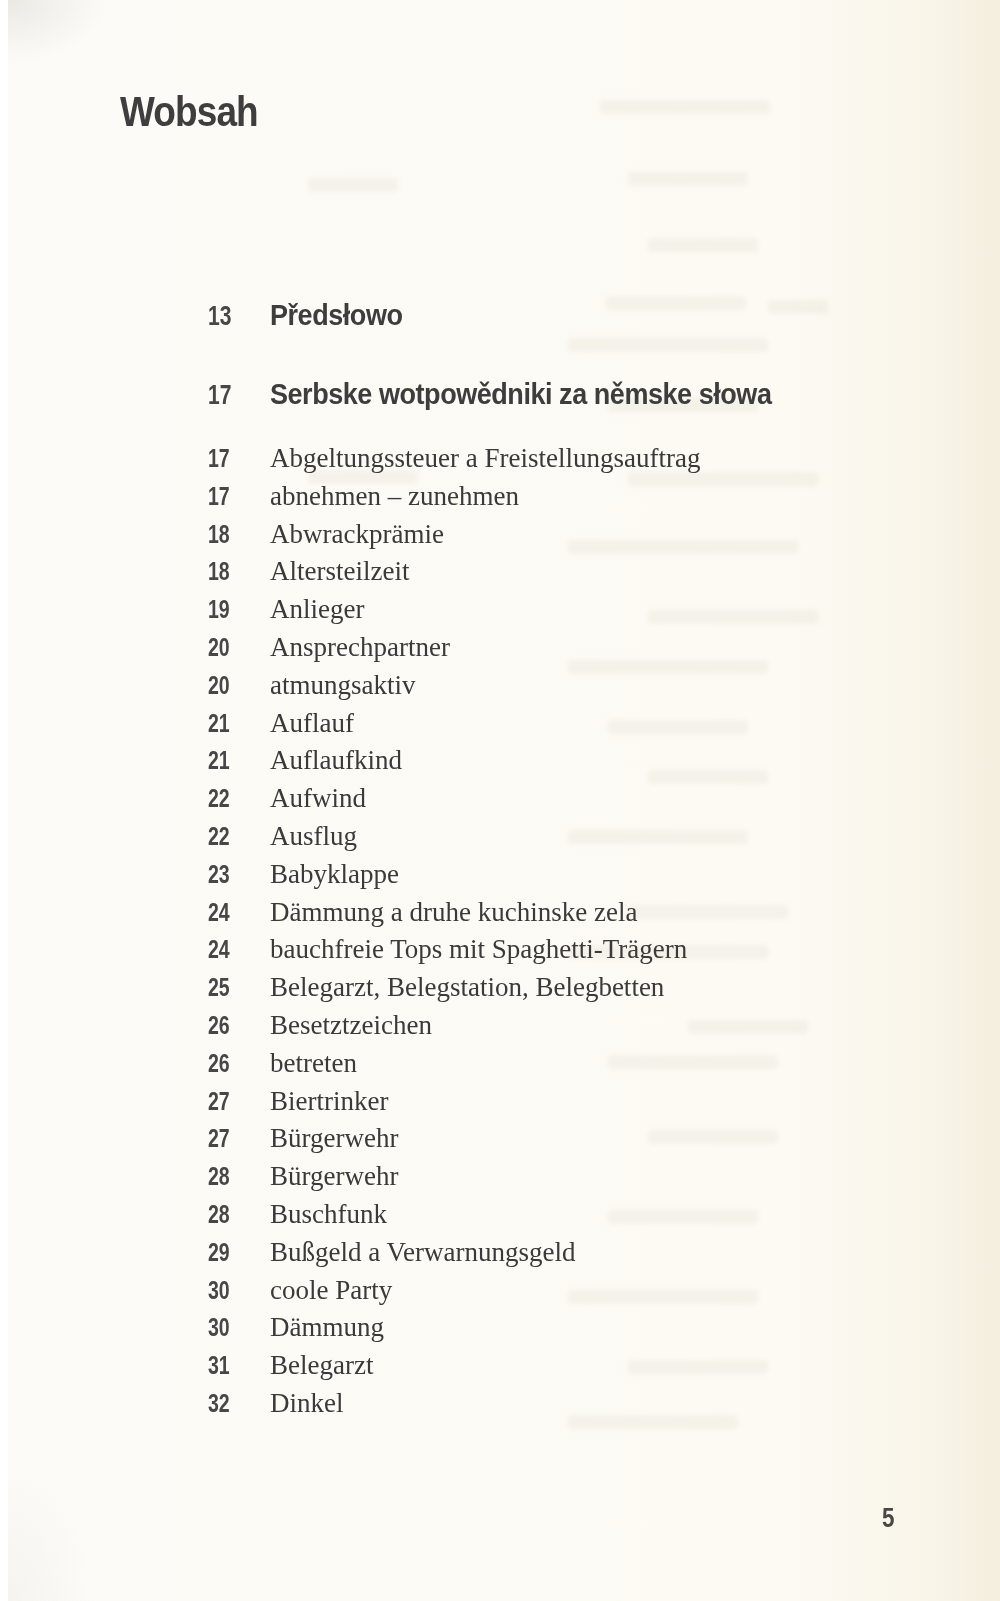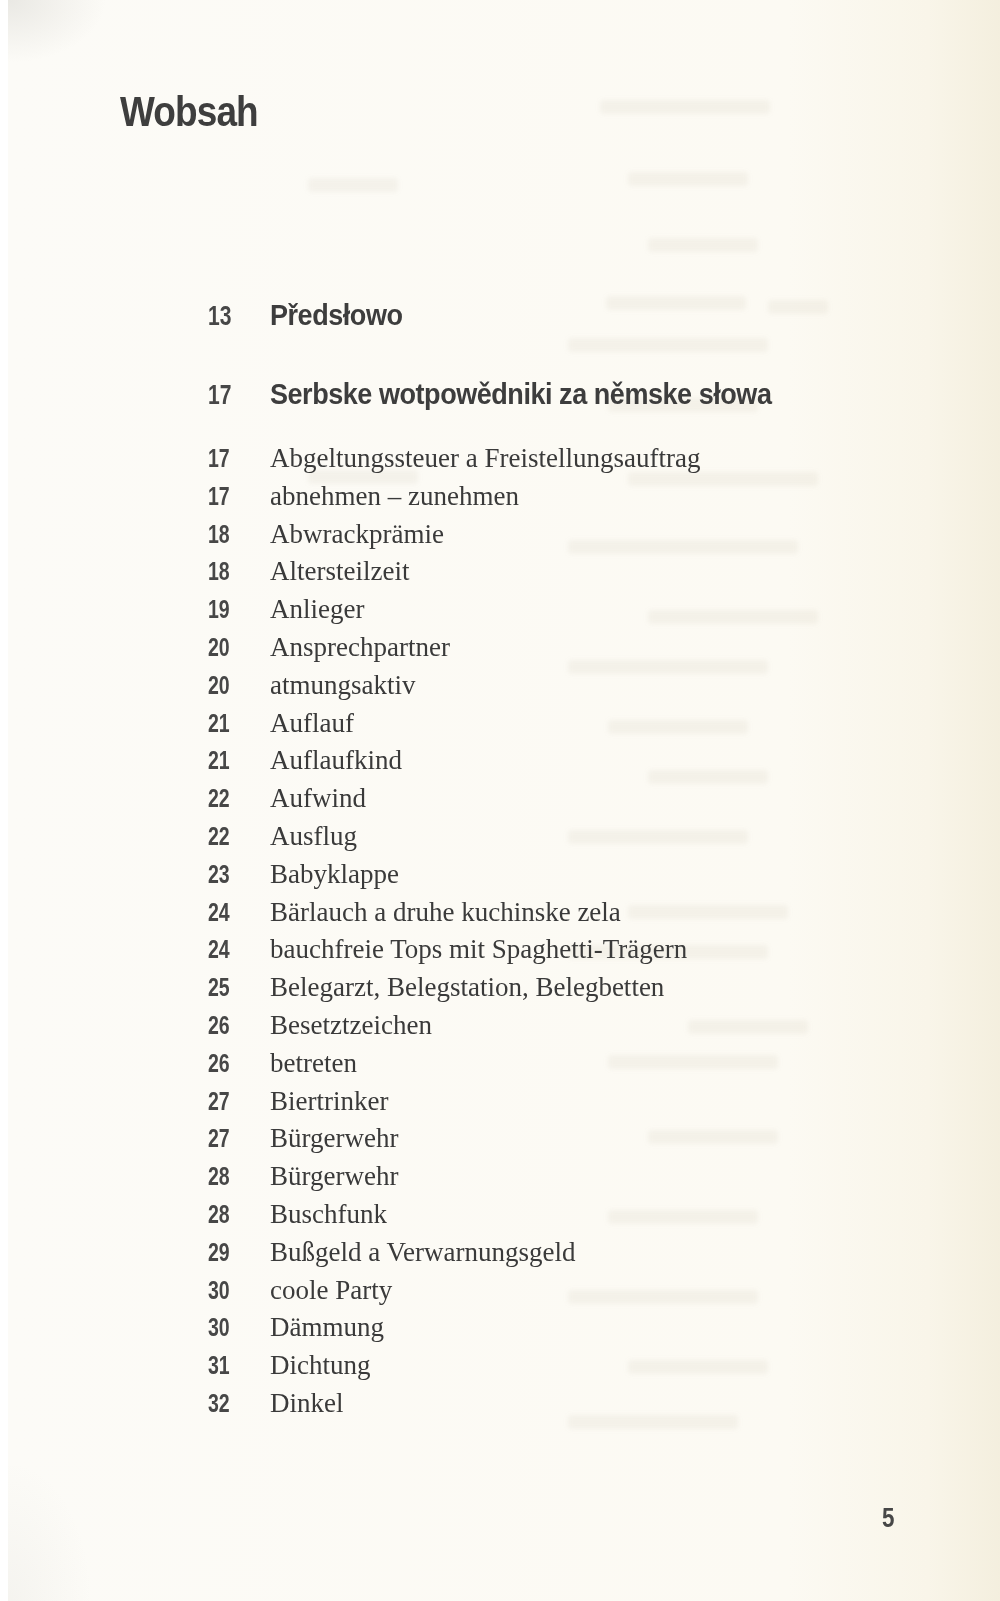--- a/index.html
+++ b/index.html
@@ -213,21 +213,21 @@
       <span class="label">Ausflug</span>
     </div>
 
     <div class="row entry-row">
       <span class="num">23</span>
       <span class="label">Babyklappe</span>
     </div>
 
     <div class="row entry-row">
       <span class="num">24</span>
-      <span class="label">Bärlauch a druhe kuchinske zela</span>
+      <span class="label">Dämmung a druhe kuchinske zela</span>
     </div>
 
     <div class="row entry-row">
       <span class="num">24</span>
       <span class="label">bauchfreie Tops mit Spaghetti-Trägern</span>
     </div>
 
     <div class="row entry-row">
       <span class="num">25</span>
       <span class="label">Belegarzt, Belegstation, Belegbetten</span>
@@ -273,21 +273,21 @@
       <span class="label">coole Party</span>
     </div>
 
     <div class="row entry-row">
       <span class="num">30</span>
       <span class="label">Dämmung</span>
     </div>
 
     <div class="row entry-row">
       <span class="num">31</span>
-      <span class="label">Dichtung</span>
+      <span class="label">Belegarzt</span>
     </div>
 
     <div class="row entry-row">
       <span class="num">32</span>
       <span class="label">Dinkel</span>
     </div>
   </div>
   </div>
 
   <div class="folio">5</div>

